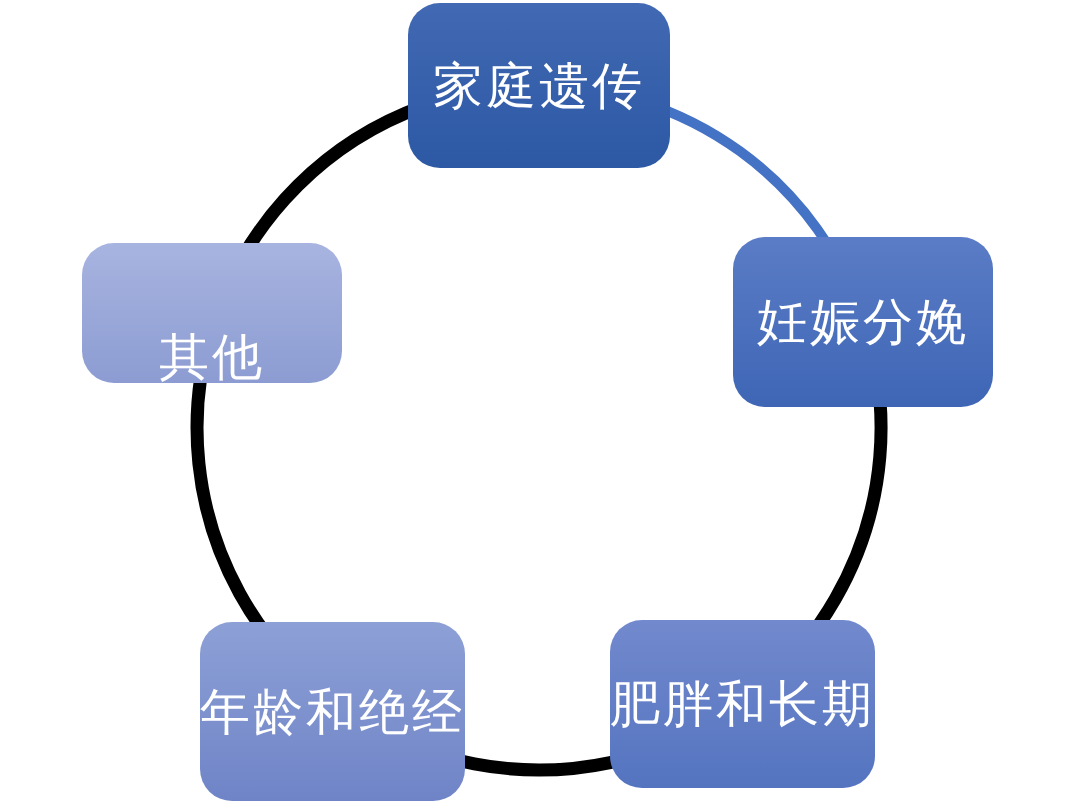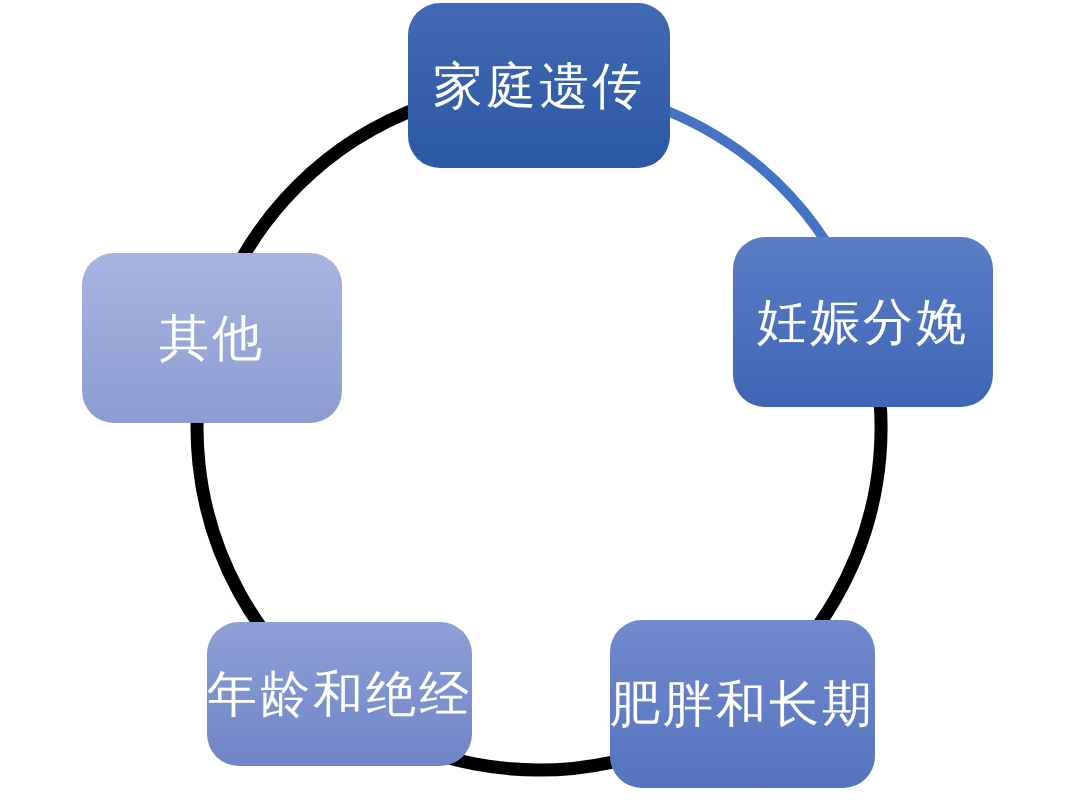--- a/index.html
+++ b/index.html
@@ -35,22 +35,22 @@
     color: #ffffff;
     font-size: 50px;
     line-height: 52px;
     letter-spacing: 3px;
     white-space: nowrap;
   }
   
   .node-1 { left: 408px; top: 3px;   width: 262px; height: 165px; }
   .node-2 { left: 733px; top: 237px; width: 260px; height: 170px; }
   .node-3 { left: 610px; top: 620px; width: 265px; height: 168px; }
-  .node-4 { left: 207px; top: 622px; width: 265px; height: 144px; }
-  .node-5 { left: 82px;  top: 253px; width: 260px; height: 170px; }
+  .node-4 { left: 200px; top: 622px; width: 265px; height: 179px; }
+  .node-5 { left: 82px;  top: 243px; width: 260px; height: 140px; justify-content: flex-end; }
 </style>
 </head>
 <body>
 
 <div class="stage">
 
   <svg class="cycle-svg" viewBox="0 0 1080 803" xmlns="http://www.w3.org/2000/svg">
 
     <path d="M 864.3 322.3 A 342 342 0 1 1 539 86" fill="none" stroke="#000000" stroke-width="13" stroke-linecap="butt"></path>
 

